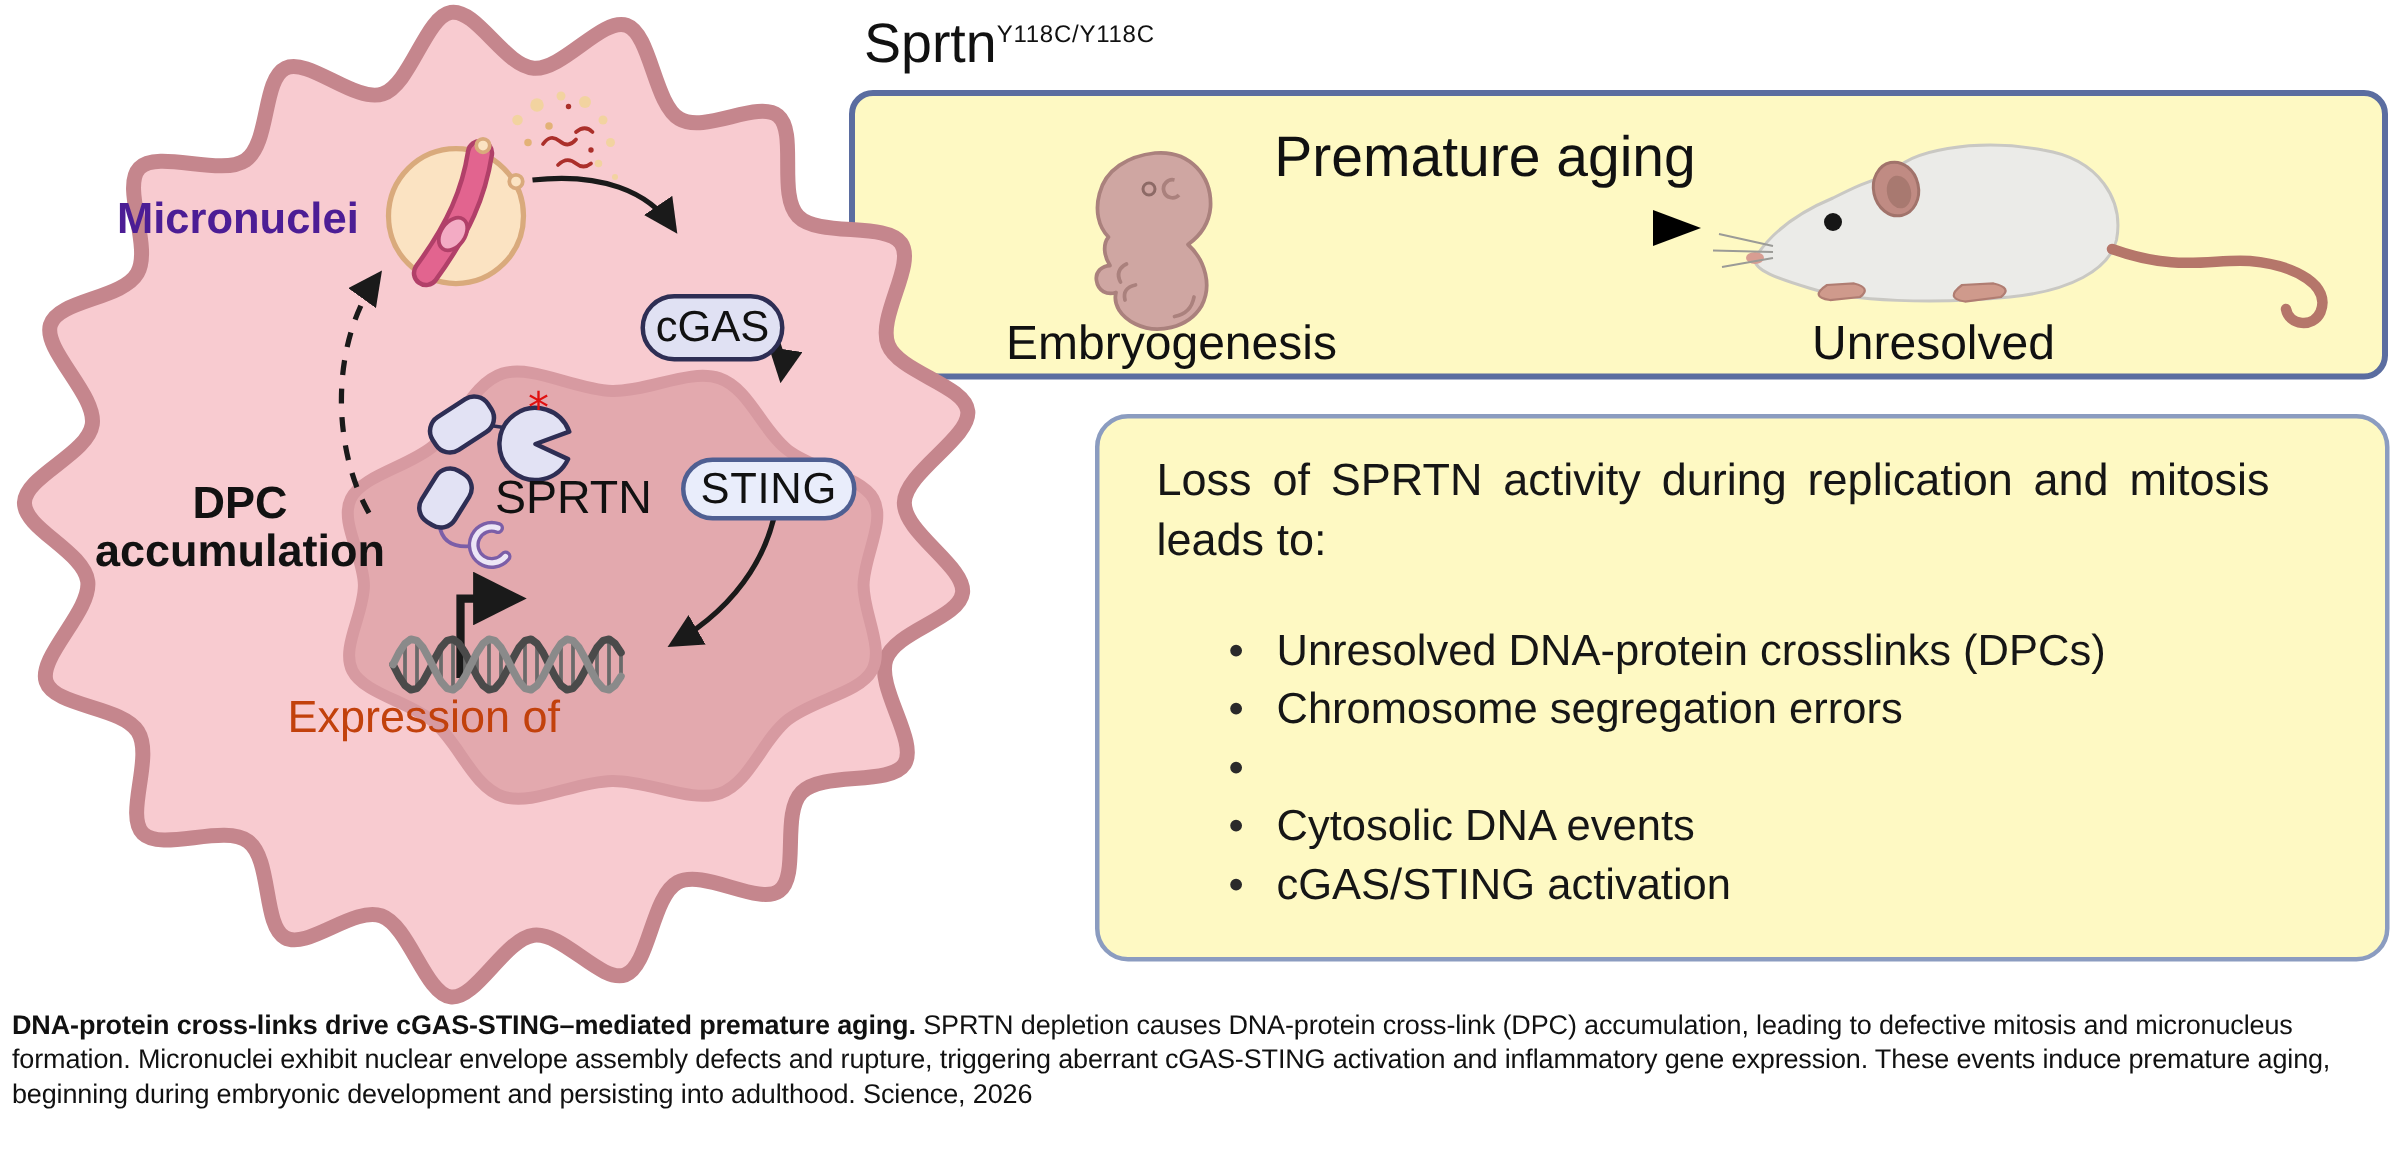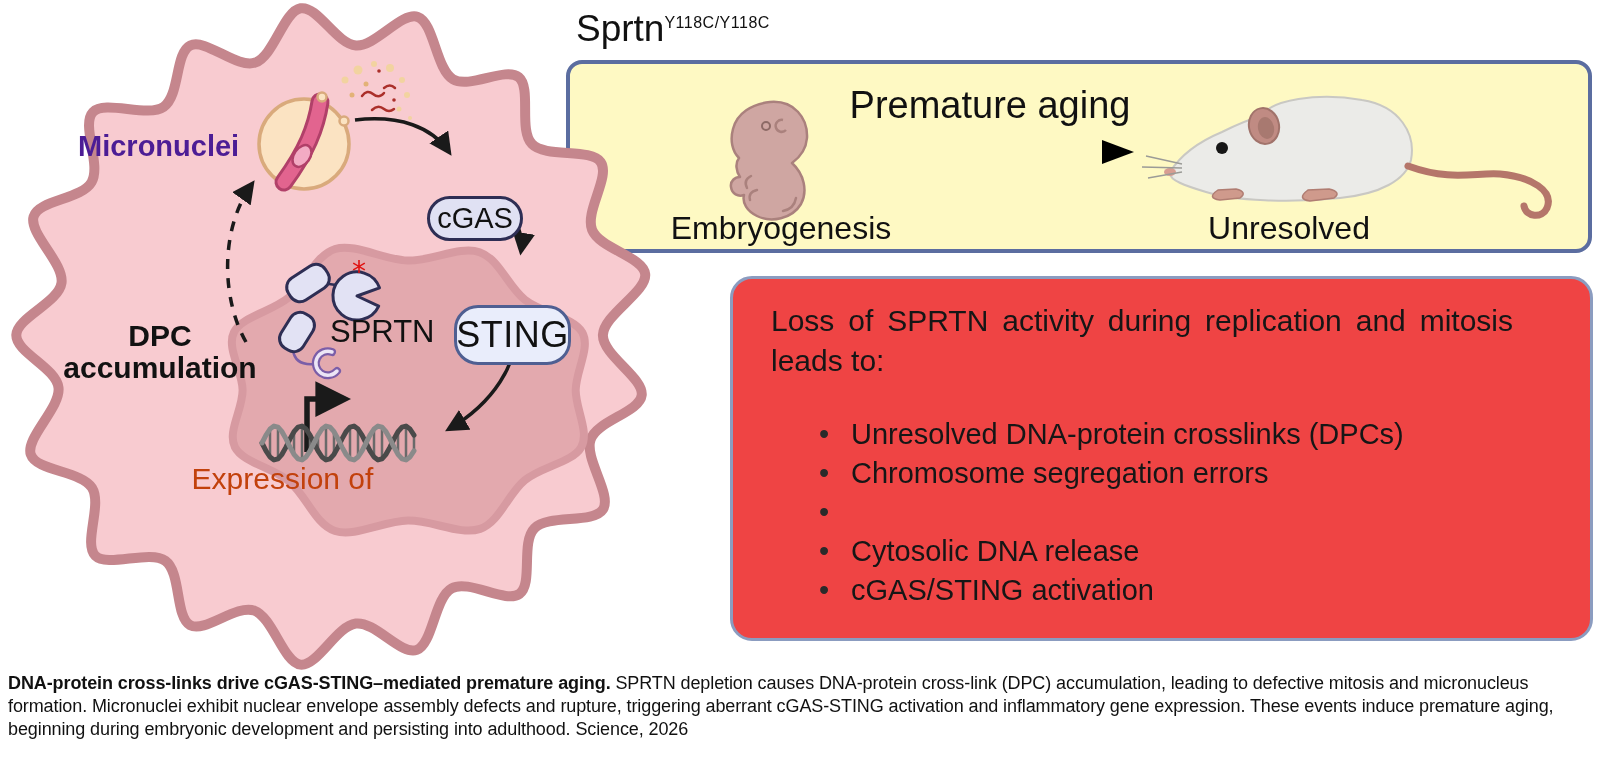--- a/index.html
+++ b/index.html
@@ -15,35 +15,35 @@
   .aging-panel{left:566px;top:60px;width:1026px;height:193px;background:#fef9c3;
     border:4px solid #5b6da0;border-radius:16px;box-sizing:border-box;z-index:1;}
   .aging-svg{position:absolute;left:0;top:0;width:1018px;height:185px;}
   .aging-heading{position:absolute;left:240px;top:20px;width:360px;text-align:center;
     font-size:38px;color:#111;}
   .stage-label{position:absolute;top:146px;font-size:32px;color:#111;text-align:center;}
   .stage-label.start{left:86px;width:250px;}
   .stage-label.end{left:594px;width:250px;}
 
   
-  .consequences-panel{left:730px;top:276px;width:863px;height:365px;background:#ef4444;
+  .consequences-panel{left:730px;top:276px;width:863px;height:365px;background:#fef9c3;
     border:3.5px solid #8b9cc0;border-radius:22px;box-sizing:border-box;z-index:1;}
   .consequences-intro{position:absolute;left:38px;top:22px;width:742px;font-size:30px;
     line-height:40px;text-align:justify;color:#161616;}
   .bullets{position:absolute;left:86px;top:136px;margin:0;padding:0;list-style:none;}
   .bullets li{display:flex;align-items:baseline;font-size:29px;line-height:39px;color:#161616;}
   .bullets li .dot{width:32px;font-size:29px;color:#2a2a2a;}
 
   
   .cell-svg{left:0;top:0;width:690px;height:675px;z-index:5;}
   .pill{z-index:7;display:flex;align-items:center;justify-content:center;
     box-sizing:border-box;background:#e0e1f3;border-radius:24px;color:#111;margin-top:34px;}
   .pill.cgas{left:427px;top:162px;width:96px;height:45px;border:3px solid #2e2e54;font-size:29px;}
-  .pill.sting{left:454px;top:271px;width:117px;height:60px;border:3px solid #4f5f92;
-    background:#e9edfb;font-size:36px;letter-spacing:0.5px;}
+  .pill.sting{left:454px;top:271px;width:117px;height:42px;border:3px solid #4f5f92;
+    background:#e9edfb;font-size:29px;letter-spacing:0.5px;}
   .micronuclei-label{left:78px;top:130px;z-index:7;font-size:29px;font-weight:bold;color:#4c1d95;}
   .dpc-label{left:50px;top:300px;width:220px;z-index:7;text-align:center;font-size:30px;
     font-weight:bold;line-height:32px;color:#121212;margin-top:20px;}
   .sprtn-label{left:330px;top:314px;z-index:7;font-size:31px;color:#111;}
   .expression-label{left:110px;top:460px;width:345px;z-index:7;text-align:center;
     font-size:30px;line-height:37px;color:#c2410c;}
 
   
   .caption{left:8px;top:672px;width:1584px;z-index:12;font-size:18px;line-height:23px;
     letter-spacing:-0.1px;color:#111;margin:0;}
@@ -111,21 +111,21 @@
         </li>
       <li>
           <span class="dot">•</span>
           <span>Chromosome segregation errors</span>
         </li>
       <li>
           <span class="dot">•</span>
         </li>
       <li>
           <span class="dot">•</span>
-          <span>Cytosolic DNA release</span>
+          <span>Cytosolic DNA events</span>
         </li>
       <li>
           <span class="dot">•</span>
           <span>cGAS/STING activation</span>
         </li>
     </ul>
   </div>
 
   <svg class="abs cell-svg" viewBox="0 0 690 675">
     <defs>

